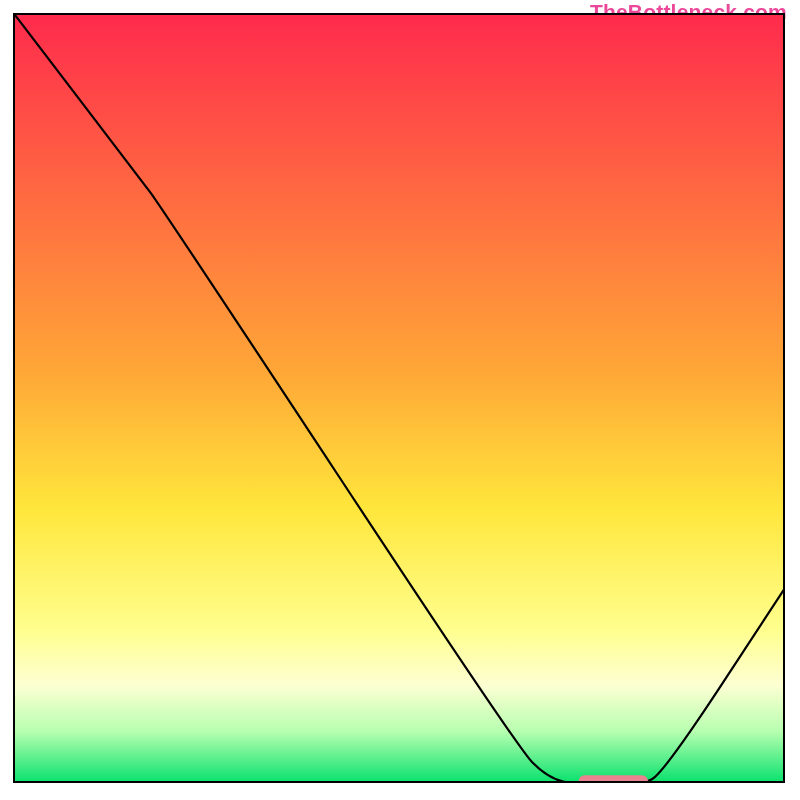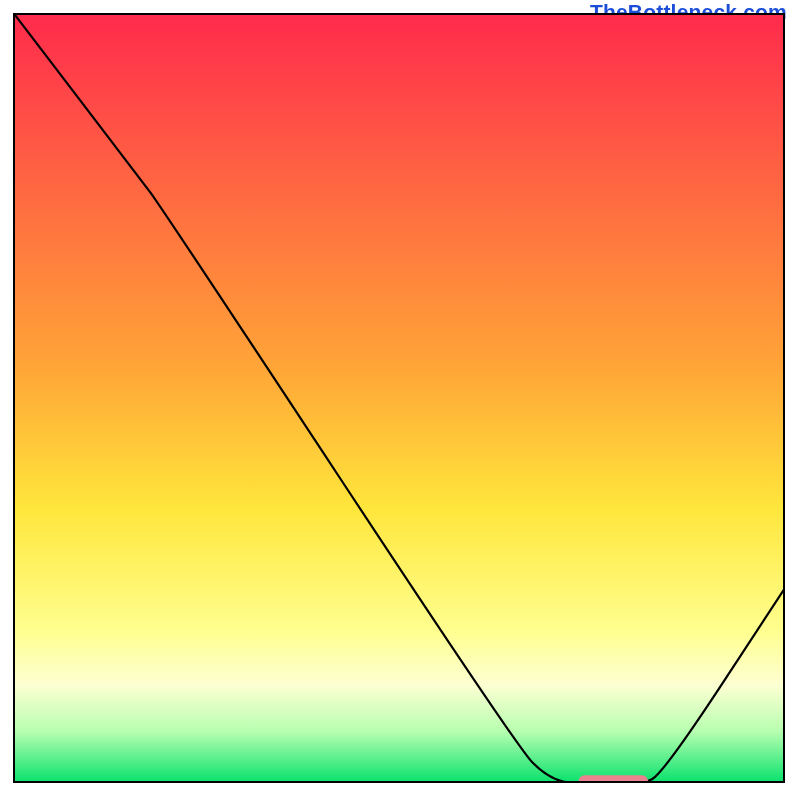--- a/index.html
+++ b/index.html
@@ -1,18 +1,18 @@
 <!DOCTYPE html>
 <html><head>
 <meta charset="utf-8">
 <style>
   * { margin:0; padding:0; box-sizing:border-box; }
   html,body { width:800px; height:800px; background:#fff; font-family:Arial,Helvetica,sans-serif; }
   .chart-frame { position:absolute; left:13px; top:13px; width:772px; height:770px; border:2px solid #000; overflow:hidden; }
-  .watermark-slot { position:absolute; top:0; right:13px; font-size:21px; font-weight:700; color:#1d4ed8; letter-spacing:0.2px; }
+  .watermark-slot { position:absolute; top:0; right:13px; font-size:21px; font-weight:700; color:#ec4899; letter-spacing:0.2px; }
 </style>
 </head>
 <body>
 
 <div class="watermark-slot">TheBottleneck.com</div>
 
 <div class="chart-frame">
   <svg id="chart-svg" viewBox="0 0 772 770" width="772" height="770" preserveAspectRatio="none">
     <defs>
       <linearGradient id="bg-grad" x1="0" y1="0" x2="0" y2="1">

